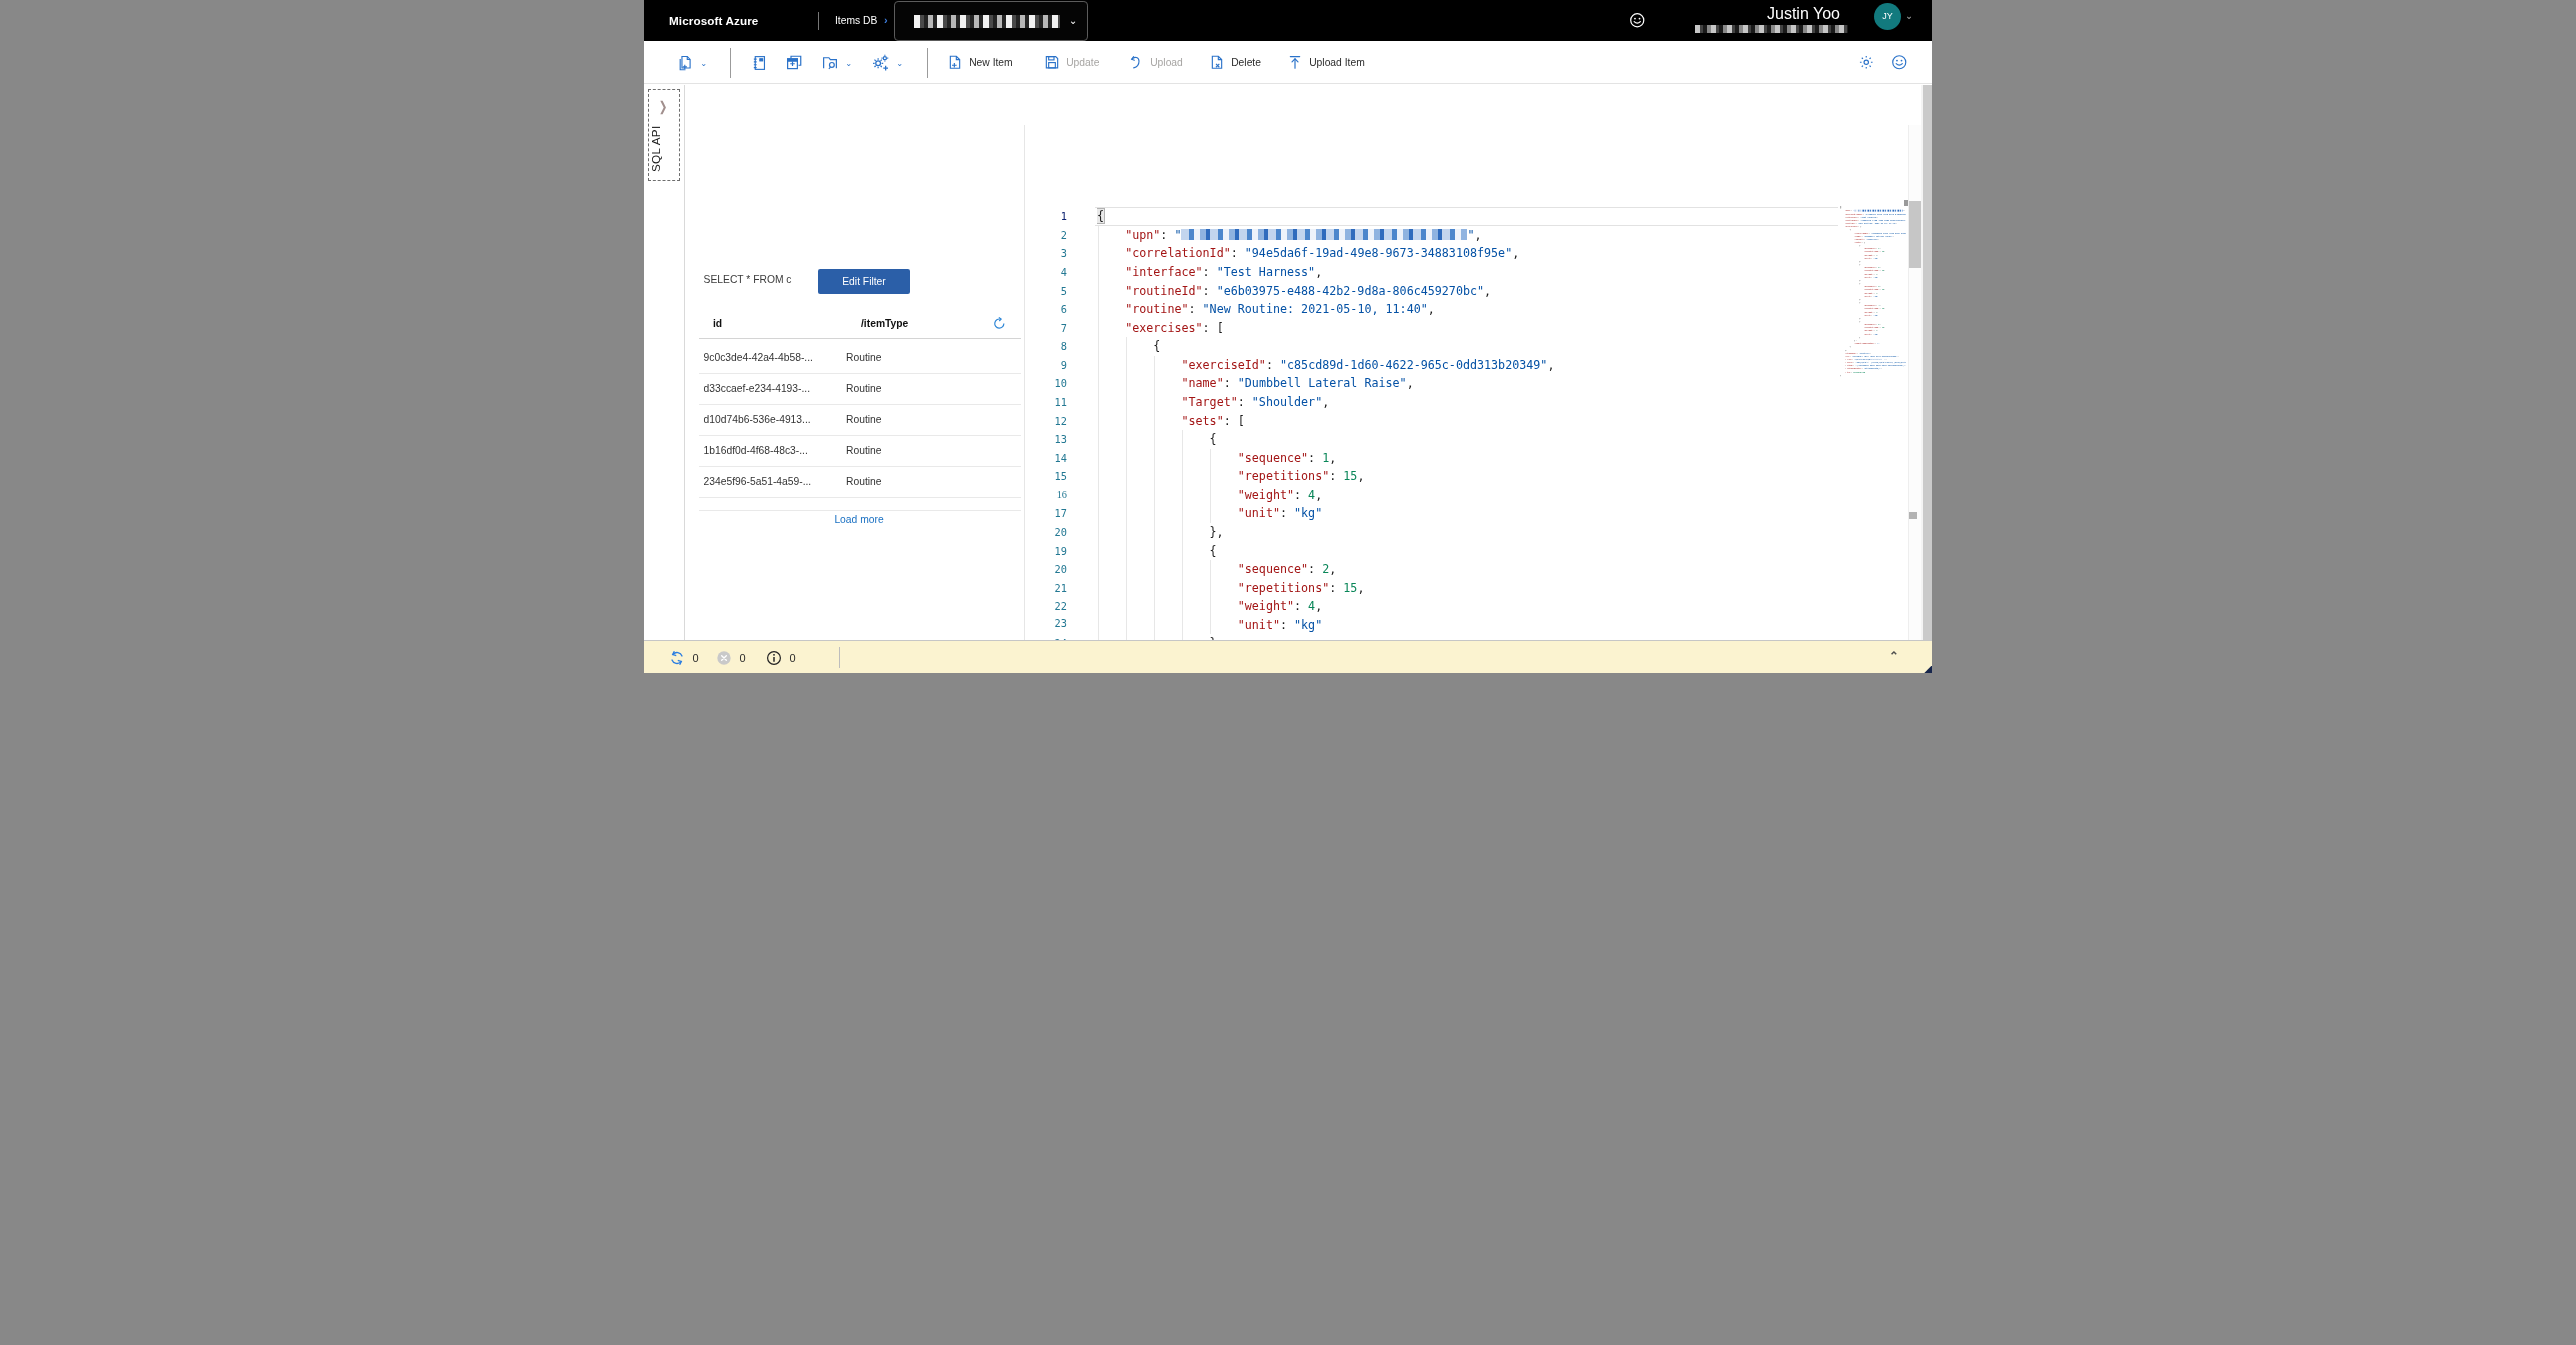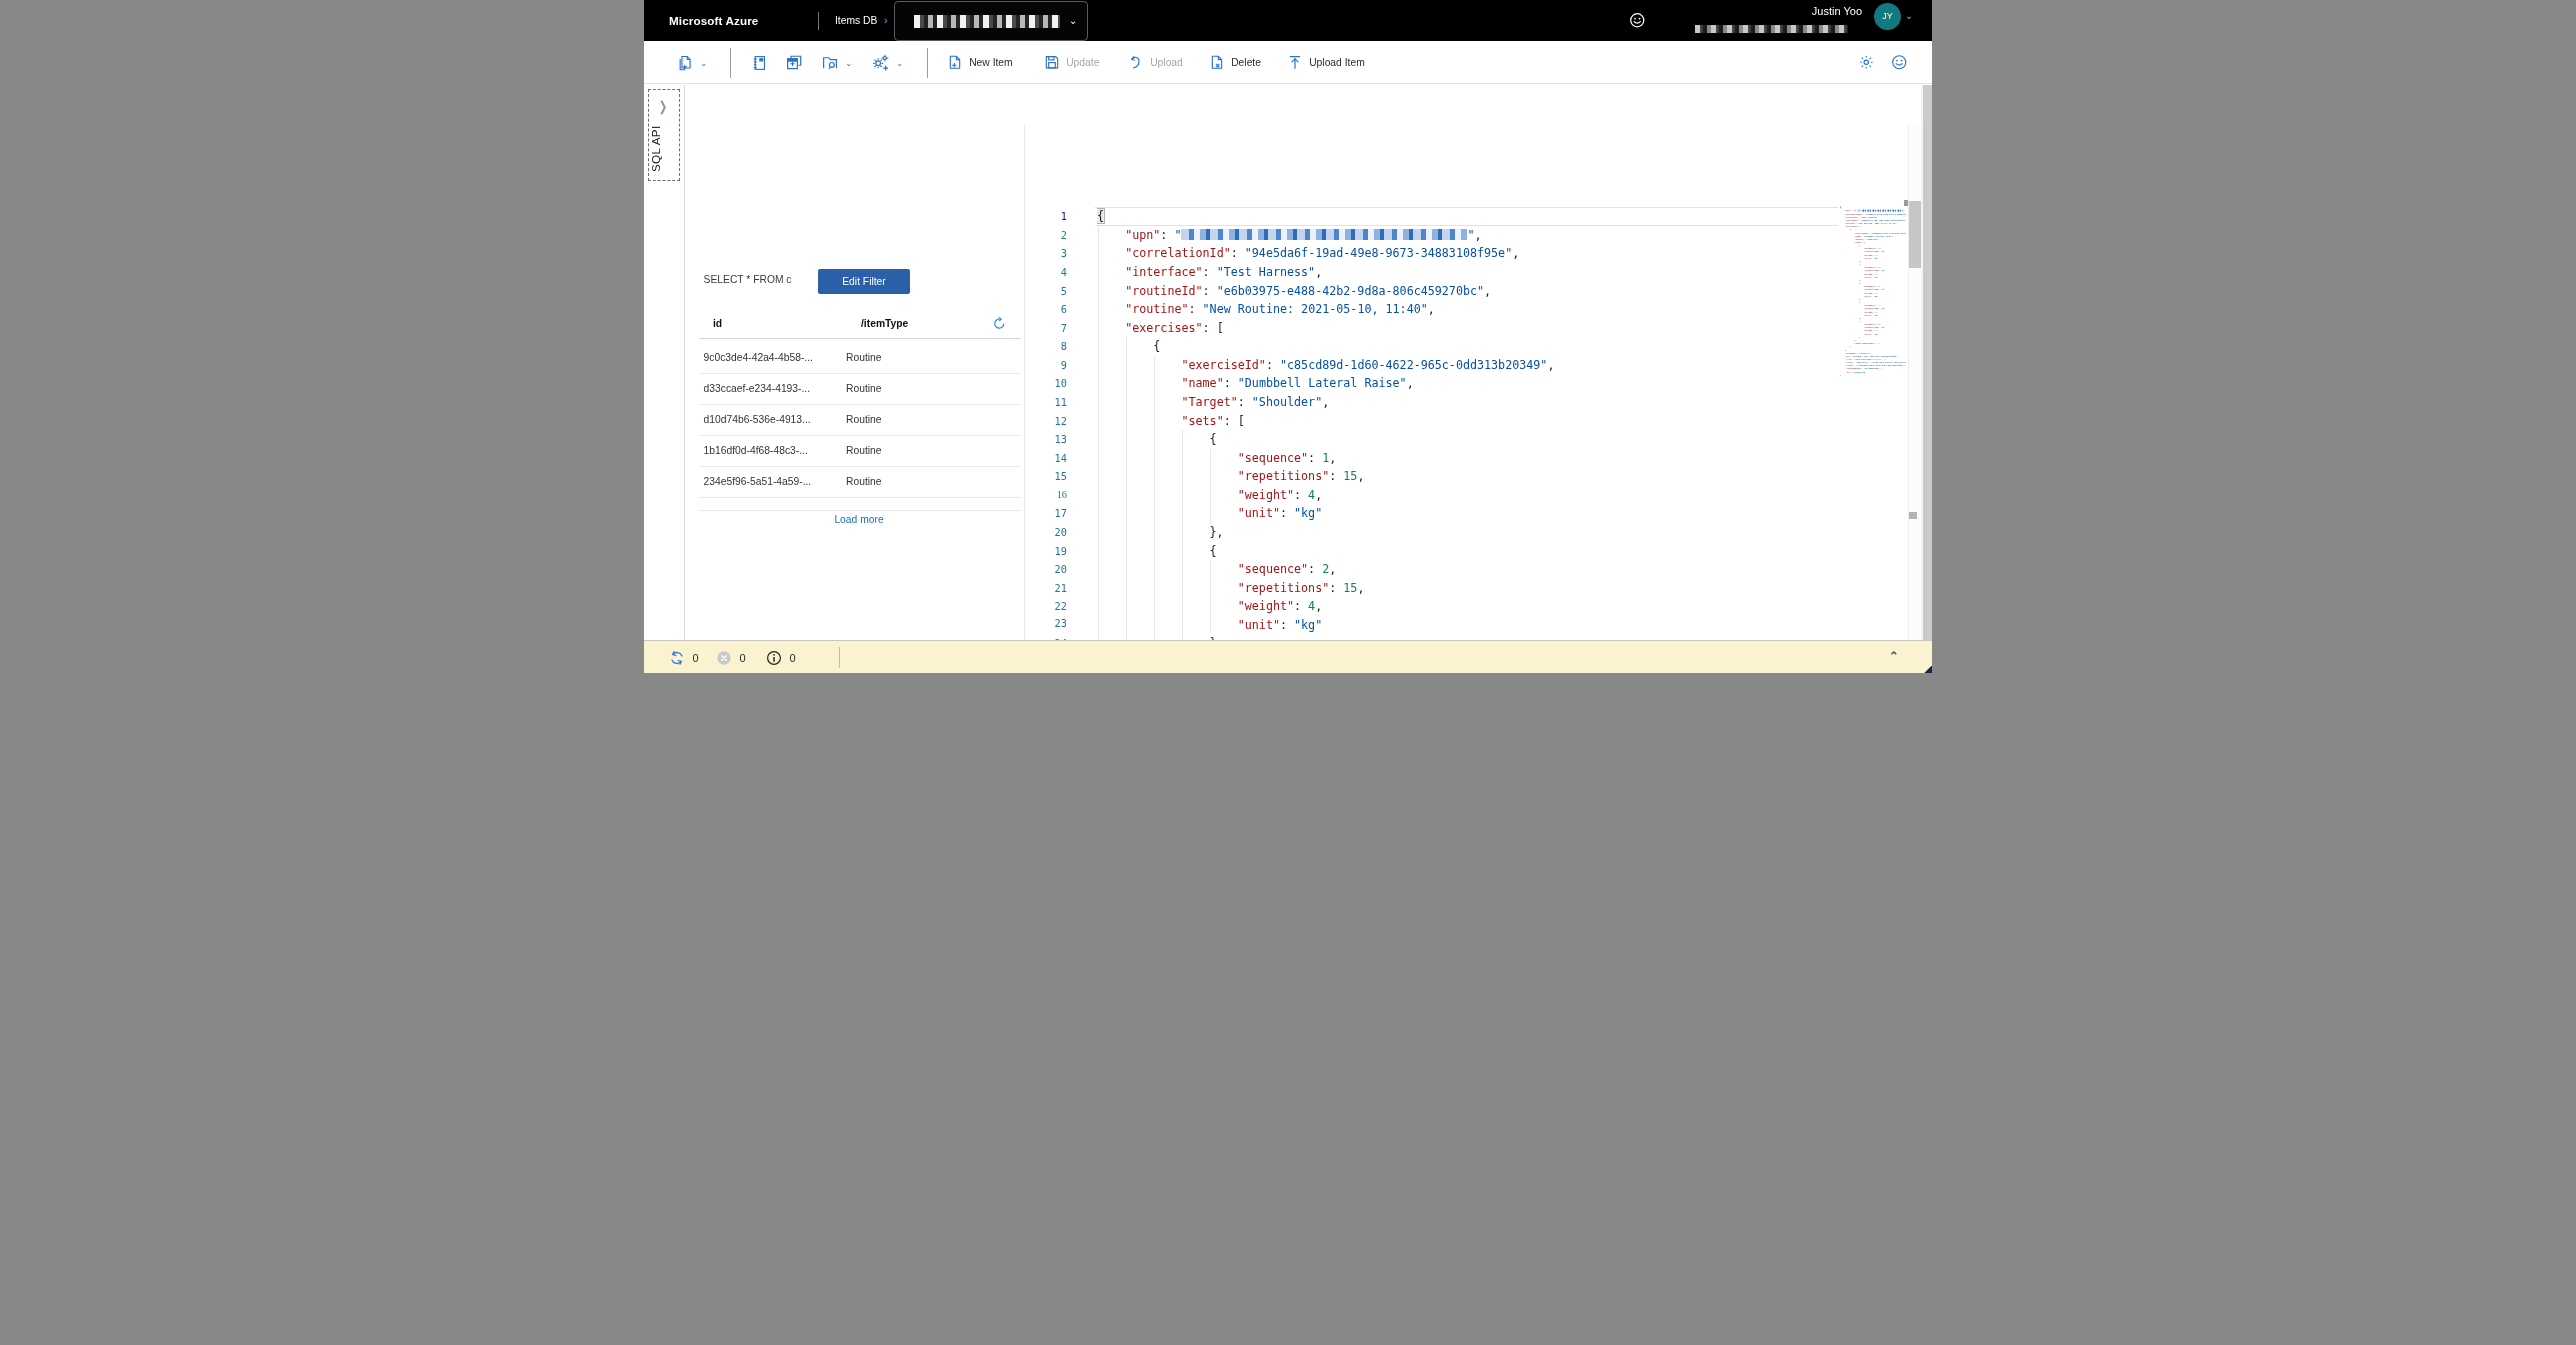--- a/index.html
+++ b/index.html
@@ -17,21 +17,21 @@
   .topbar{position:absolute;left:0;top:0;width:1288px;height:41px;background:var(--topbar_bg);color:#fff;}
   .brand{position:absolute;left:25px;top:0;height:41px;line-height:41px;font-size:11.7px;font-weight:bold;letter-spacing:0.1px;}
   .tb-divider{position:absolute;left:174px;top:11.7px;width:0.7px;height:18.6px;background:#777;}
   .product{position:absolute;left:191px;top:0;height:41px;line-height:41px;font-size:10.3px;}
   .crumb-chev{position:absolute;left:240px;top:14.4px;color:#3e7edf;font-size:11px;font-weight:bold;}
   .acct-box{position:absolute;left:250px;top:0.7px;width:194px;height:40px;background:#050505;border:0.7px solid #5c5c5c;border-radius:4.1px;cursor:pointer;}
   .blur-acct{position:absolute;left:19px;top:13px;width:146px;height:13.8px;
     background:repeating-linear-gradient(90deg,rgba(255,255,255,.95) 0 6.2px,rgba(130,130,130,.55) 6.2px 9.6px,rgba(255,255,255,.12) 9.6px 14.4px,rgba(215,215,215,.85) 14.4px 18.6px,rgba(40,40,40,.9) 18.6px 23px);}
   .acct-chev{position:absolute;right:9.6px;top:12.4px;color:#fff;font-size:10.3px;}
   .top-smiley{position:absolute;left:985px;top:12.4px;width:16.5px;height:16.5px;cursor:pointer;}
-  .user-name{position:absolute;left:1101px;top:4.8px;width:117px;text-align:right;font-size:11px;}
+  .user-name{position:absolute;left:1101px;top:4.8px;width:117px;text-align:center;font-size:16px;}
   .blur-email{position:absolute;left:1051px;top:25px;width:153px;height:8.3px;
     background:repeating-linear-gradient(90deg,rgba(220,220,220,.9) 0 5.5px,rgba(110,110,110,.6) 5.5px 8.3px,rgba(255,255,255,.1) 8.3px 11.7px,rgba(170,170,170,.8) 11.7px 16px);}
   .avatar{position:absolute;left:1230px;top:3.4px;width:27px;height:27px;border-radius:50%;background:var(--avatar_teal);
     color:#fff;font-size:9px;text-align:center;line-height:27px;cursor:pointer;}
   .user-chev{position:absolute;left:1261px;top:9.6px;color:#9a9a9a;font-size:9.6px;cursor:pointer;}
 
   
   .toolbar{position:absolute;left:0;top:41px;width:1288px;height:43px;background:#fff;border-bottom:0.7px solid #e3e3e3;}
   .tool-sep{position:absolute;top:6.9px;width:0.7px;height:30px;background:#9b9b9b;}
   .tool-btn{position:absolute;top:0;height:43px;display:flex;align-items:center;gap:6.2px;cursor:pointer;color:#2b2b2b;font-size:10.3px;white-space:nowrap;}

